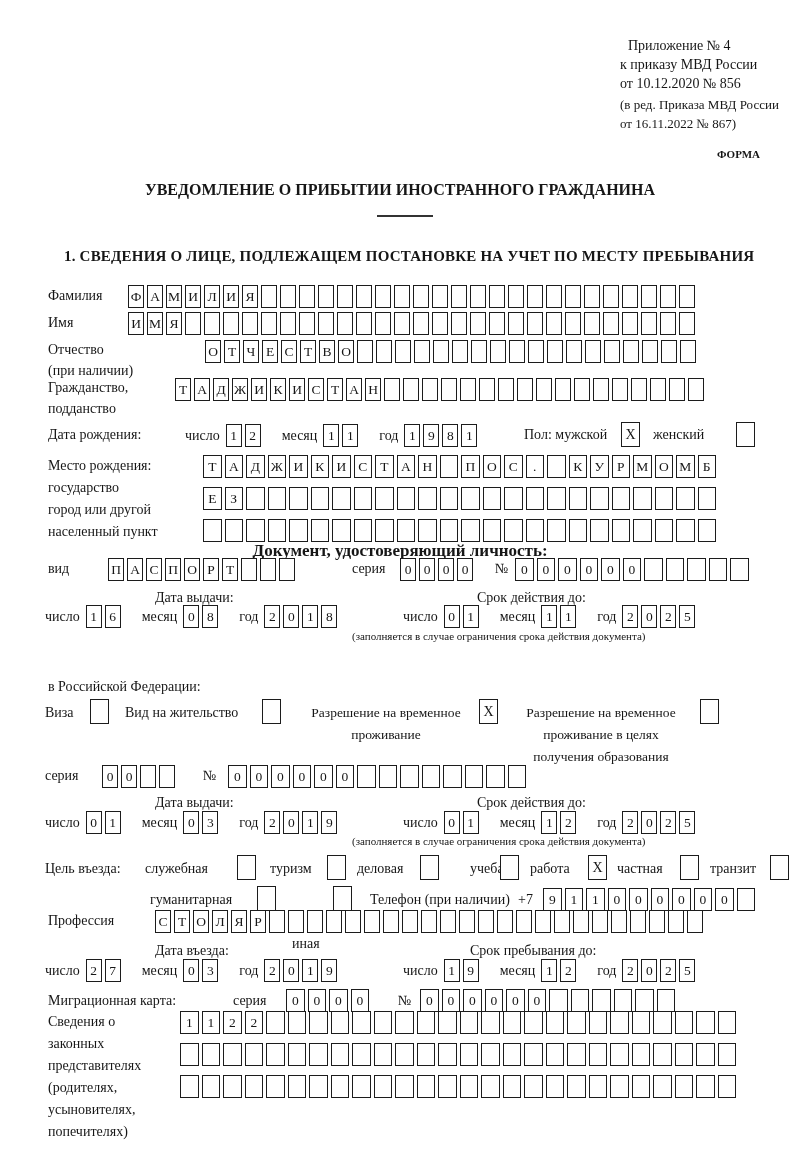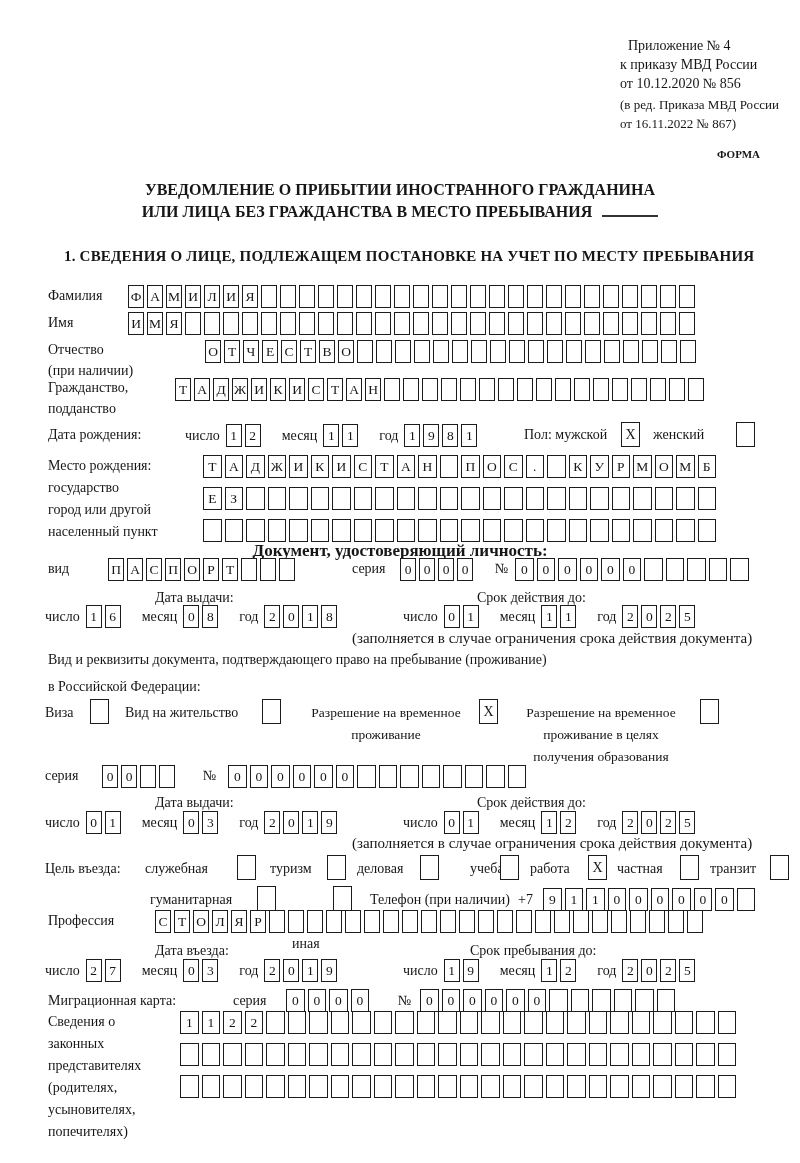--- a/index.html
+++ b/index.html
@@ -1,20 +1,20 @@
 <!DOCTYPE html>
 <html><head>
 <meta charset="utf-8">
 <style>
   html,body{margin:0;padding:0;background:#ffffff;}
   #page{position:relative;width:800px;height:1163px;background:#fff;
         font-family:"Liberation Serif","DejaVu Serif",serif;color:#161616;overflow:hidden;}
   .abs{position:absolute;white-space:nowrap;}
   .lbl{font-size:14px;}
-  .sm{font-size:15px;}
+  .sm{font-size:11px;}
   .b{font-weight:bold;}
   .center{left:0;width:800px;text-align:center;}
   .boxes{display:inline-flex;}
   .cb{display:inline-block;width:14px;height:21px;border:1.8px solid #1c1c1c;margin-right:3px;
       text-align:center;font-size:13.5px;line-height:21px;background:#fff;}
   .wide .cb{width:16.5px;}
   .chk .cb{width:17px;height:23px;line-height:23px;font-size:14px;}
   .dg{display:inline-flex;align-items:center;}
   .mr6{margin-right:6px;}
   .gap{margin-left:18px;margin-right:6px;}
@@ -27,21 +27,21 @@
 <div id="page">
 
   <div class="abs lbl" style="top:38px;left:628px;">Приложение № 4</div>
   <div class="abs lbl" style="top:57px;left:620px;">к приказу МВД России</div>
   <div class="abs lbl" style="top:76px;left:620px;">от 10.12.2020 № 856</div>
   <div class="abs" style="top:97px;left:620px;font-size:13px;">(в ред. Приказа МВД России</div>
   <div class="abs" style="top:116px;left:620px;font-size:13px;">от 16.11.2022 № 867)</div>
   <div class="abs b" style="top:148px;left:640px;width:120px;text-align:right;font-size:11px;">ФОРМА</div>
 
   <div class="abs center b" style="top:181px;font-size:16px;">УВЕДОМЛЕНИЕ О ПРИБЫТИИ ИНОСТРАННОГО ГРАЖДАНИНА</div>
-  <div class="abs center b" style="top:203px;font-size:16px;"><span>ИЛИ ЛИЦА БЕЗ ГРАЖДАНСТВА В МЕСТО ПРЕБЫВАНИЯ</span><span class="blank"></span></div>
+  <div class="abs center b" style="top:203px;font-size:16px;"><span class="blank"></span></div>
 
   <div class="abs b" style="top:248px;left:64px;font-size:15px;letter-spacing:0.2px;">1. СВЕДЕНИЯ О ЛИЦЕ, ПОДЛЕЖАЩЕМ ПОСТАНОВКЕ НА УЧЕТ ПО МЕСТУ ПРЕБЫВАНИЯ</div>
 
   <div class="abs lbl" style="top:288px;left:48px;">Фамилия</div>
   <div class="abs boxes" style="top:285px;left:128px;">
       <span class="cb">Ф</span>
       <span class="cb">А</span>
       <span class="cb">М</span>
       <span class="cb">И</span>
       <span class="cb">Л</span>
@@ -352,21 +352,20 @@
     <span class="lbl gap">год</span>
     <span class="boxes">
         <span class="cb">2</span>
         <span class="cb">0</span>
         <span class="cb">2</span>
         <span class="cb">5</span>
       </span>
   </div>
   <div class="abs sm" style="top:630px;left:352px;">(заполняется в случае ограничения срока действия документа)</div>
 
-  <div class="abs lbl" style="top:652px;left:48px;">Вид и реквизиты документа, подтверждающего право на пребывание (проживание)</div>
   <div class="abs lbl" style="top:679px;left:48px;">в Российской Федерации:</div>
 
   <div class="abs lbl" style="top:705px;left:45px;">Виза</div>
   <div class="abs boxes chk" style="top:699px;left:90px;">
       <span class="cb"></span>
     </div>
   <div class="abs lbl" style="top:705px;left:125px;">Вид на жительство</div>
   <div class="abs boxes chk" style="top:699px;left:262px;">
       <span class="cb"></span>
     </div>

